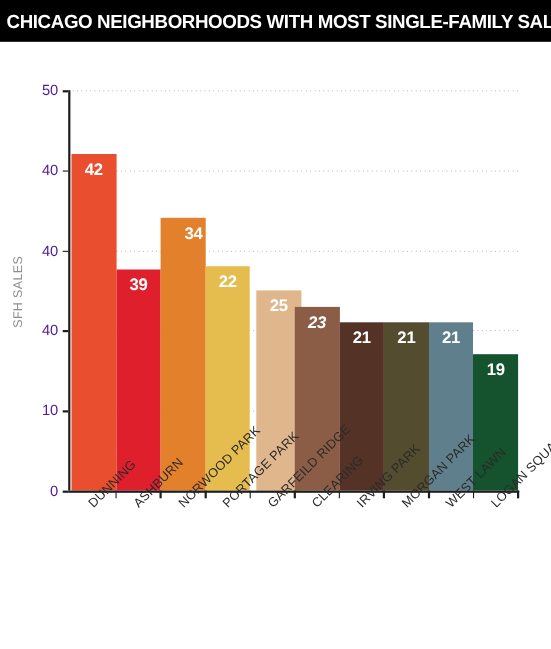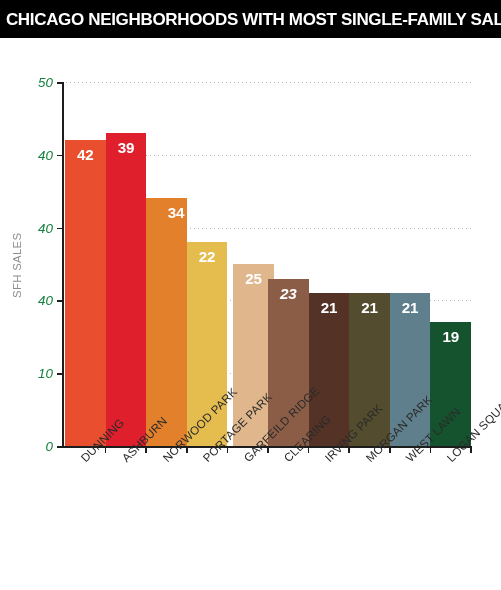--- a/index.html
+++ b/index.html
@@ -74,23 +74,22 @@
     width: 5.5px;
     height: 1.6px;
     background: #1d1d1d;
   }
   .y-tick-label {
     position: absolute;
     right: 100%;
     margin-right: 9px;
     transform: translateY(-50%);
     font-size: 13.4px;
-    color: #15803d;
-    white-space: nowrap;
-    font-style: italic;
+    color: #4c1d95;
+    white-space: nowrap;
   }
   .y-tick-wrap { position: absolute; left: 0; width: 0; height: 0; }
 
   #y-axis-title {
     position: absolute;
     left: 11px;
     top: 298px;
     font-size: 11.4px;
     color: #8e8e8e;
     letter-spacing: 0.3px;
@@ -152,21 +151,21 @@
         <div class="gridline" style="top: 291.2px;"></div>
         <div class="gridline" style="top: 218.4px;"></div>
         <div class="gridline" style="top: 145.6px;"></div>
         <div class="gridline" style="top: 72.8px;"></div>
         <div class="gridline" style="top: 0px;"></div>
       </div>
     <div id="bars">
         <div class="bar" style="left: 2.9px; height: 305.76px; background: rgb(233, 78, 46);">
           <span class="bar-value">42</span>
         </div>
-        <div class="bar" style="left: 43.5px; height: 313px; background: rgb(224, 31, 45);">
+        <div class="bar" style="left: 43.5px; height: 201px; background: rgb(224, 31, 45);">
           <span class="bar-value">39</span>
         </div>
         <div class="bar" style="left: 84.1px; height: 247.52px; background: rgb(226, 128, 44); padding-left: 19px;">
           <span class="bar-value">34</span>
         </div>
         <div class="bar" style="left: 124.7px; height: 203.84px; background: rgb(229, 188, 78);">
           <span class="bar-value">22</span>
         </div>
         <div class="bar" style="left: 171px; height: 182px; background: rgb(224, 182, 140);">
           <span class="bar-value">25</span>

